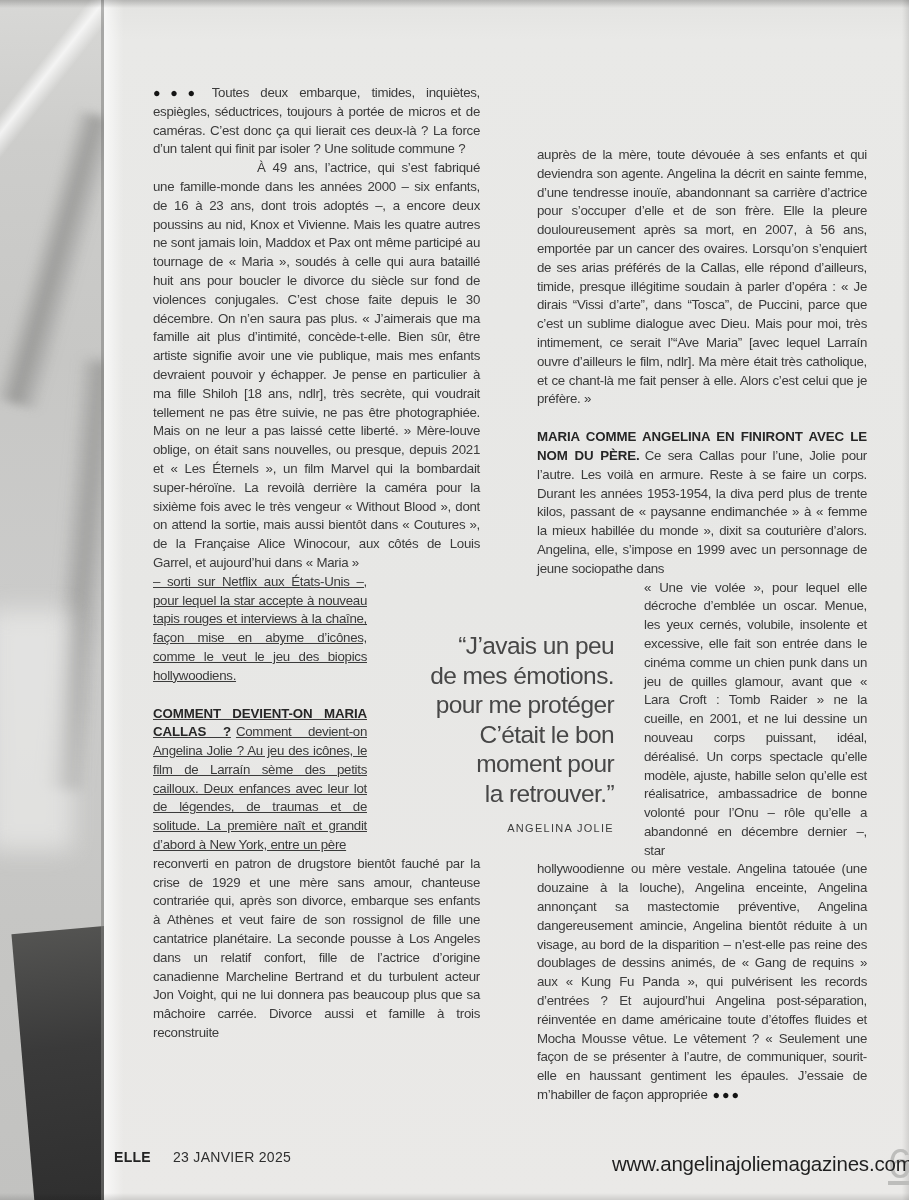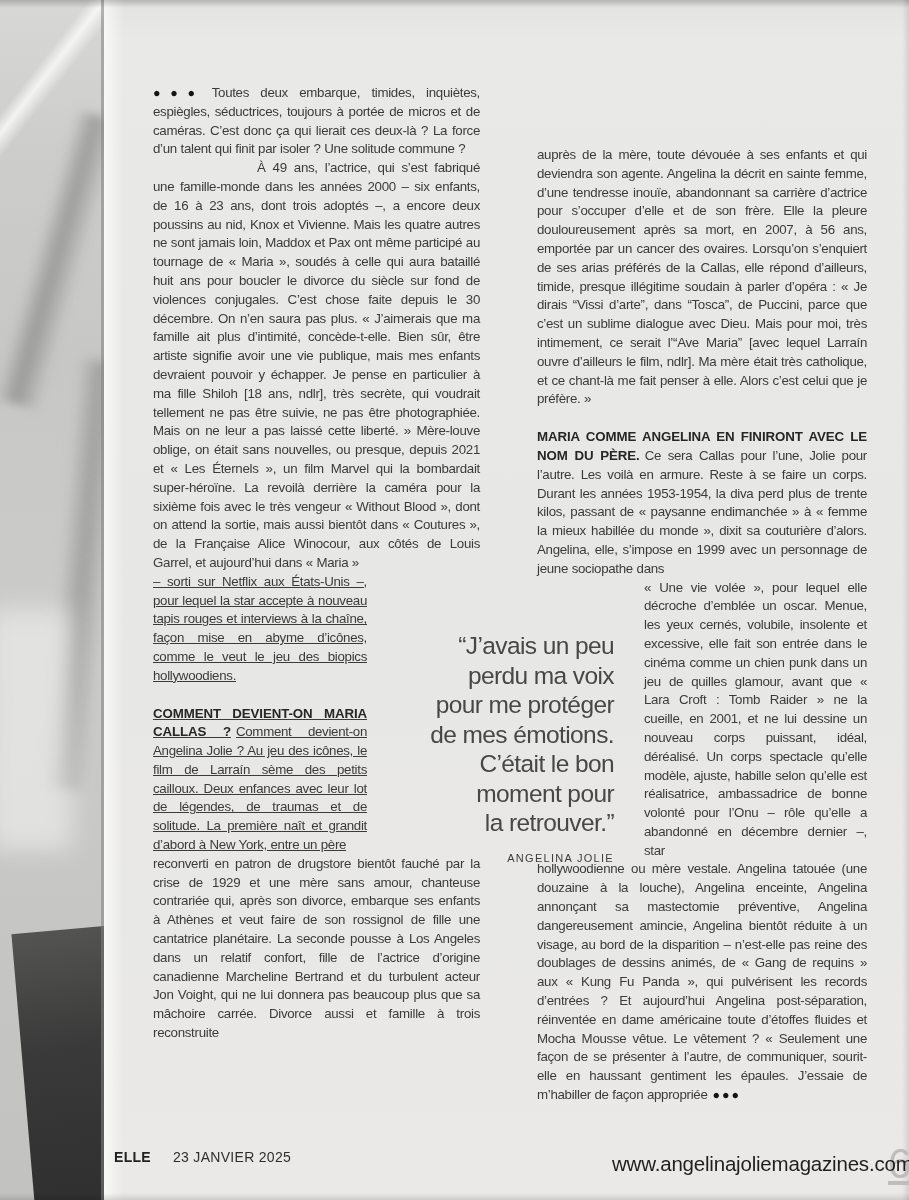--- a/index.html
+++ b/index.html
@@ -84,23 +84,22 @@
 
   <div class="col col-right">
     <p class="bt">auprès de la mère, toute dévouée à ses enfants et qui deviendra son agente. Angelina la décrit en sainte femme, d’une tendresse inouïe, abandonnant sa carrière d’actrice pour s’occuper d’elle et de son frère. Elle la pleure douloureusement après sa mort, en 2007, à 56 ans, emportée par un cancer des ovaires. Lorsqu’on s’enquiert de ses arias préférés de la Callas, elle répond d’ailleurs, timide, presque illégitime soudain à parler d’opéra : « Je dirais “Vissi d’arte”, dans “Tosca”, de Puccini, parce que c’est un sublime dialogue avec Dieu. Mais pour moi, très intimement, ce serait l’“Ave Maria” [avec lequel Larraín ouvre d’ailleurs le film, ndlr]. Ma mère était très catholique, et ce chant-là me fait penser à elle. Alors c’est celui que je préfère. »</p>
     <p class="bt para-gap"><span class="runin">MARIA COMME ANGELINA EN FINIRONT AVEC LE NOM DU PÈRE.</span><span>Ce sera Callas pour l’une, Jolie pour l’autre. Les voilà en armure. Reste à se faire un corps. Durant les années 1953-1954, la diva perd plus de trente kilos, passant de « paysanne endimanchée » à « femme la mieux habillée du monde », dixit sa couturière d’alors. Angelina, elle, s’impose en 1999 avec un personnage de jeune sociopathe dans</span></p>
     <p class="bt narrow-right">« Une vie volée », pour lequel elle décroche d’emblée un oscar. Menue, les yeux cernés, volubile, insolente et excessive, elle fait son entrée dans le cinéma comme un chien punk dans un jeu de quilles glamour, avant que « Lara Croft : Tomb Raider » ne la cueille, en 2001, et ne lui dessine un nouveau corps puissant, idéal, déréalisé. Un corps spectacle qu’elle modèle, ajuste, habille selon qu’elle est réalisatrice, ambassadrice de bonne volonté pour l’Onu – rôle qu’elle a abandonné en décembre dernier –, star</p>
     <p class="bt"><span>hollywoodienne ou mère vestale. Angelina tatouée (une douzaine à la louche), Angelina enceinte, Angelina annonçant sa mastectomie préventive, Angelina dangereusement amincie, Angelina bientôt réduite à un visage, au bord de la disparition – n’est-elle pas reine des doublages de dessins animés, de « Gang de requins » aux « Kung Fu Panda », qui pulvérisent les records d’entrées ? Et aujourd’hui Angelina post-séparation, réinventée en dame américaine toute d’étoffes fluides et Mocha Mousse vêtue. Le vêtement ? « Seulement une façon de se présenter à l’autre, de communiquer, sourit-elle en haussant gentiment les épaules. J’essaie de m’habiller de façon appropriée</span><span class="dots dots-end">●●●</span></p>
   </div>
 
   <div class="pullquote">
     <div class="pq-line">“J’avais un peu</div>
-    <div class="pq-line">perdu ma voix</div>
+    <div class="pq-line">de mes émotions.</div>
     <div class="pq-line">pour me protéger</div>
-    <div class="pq-line">de mes émotions.</div>
     <div class="pq-line">C’était le bon</div>
     <div class="pq-line">moment pour</div>
     <div class="pq-line">la retrouver.”</div>
     <div class="pq-attr">ANGELINA JOLIE</div>
   </div>
 
   <div class="footer-left">
     <span class="brand">ELLE</span><span>23 JANVIER 2025</span>
   </div>
   <div class="pagenum">69</div>

